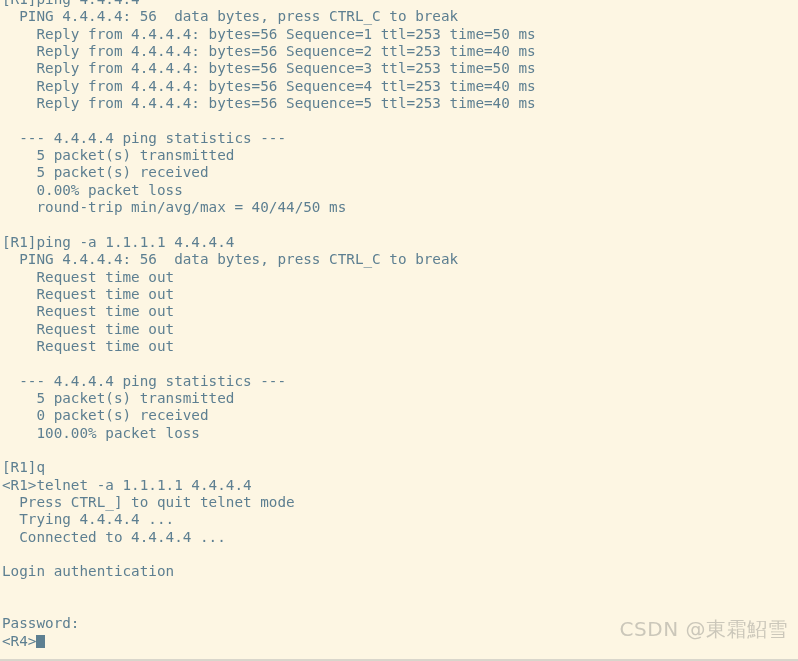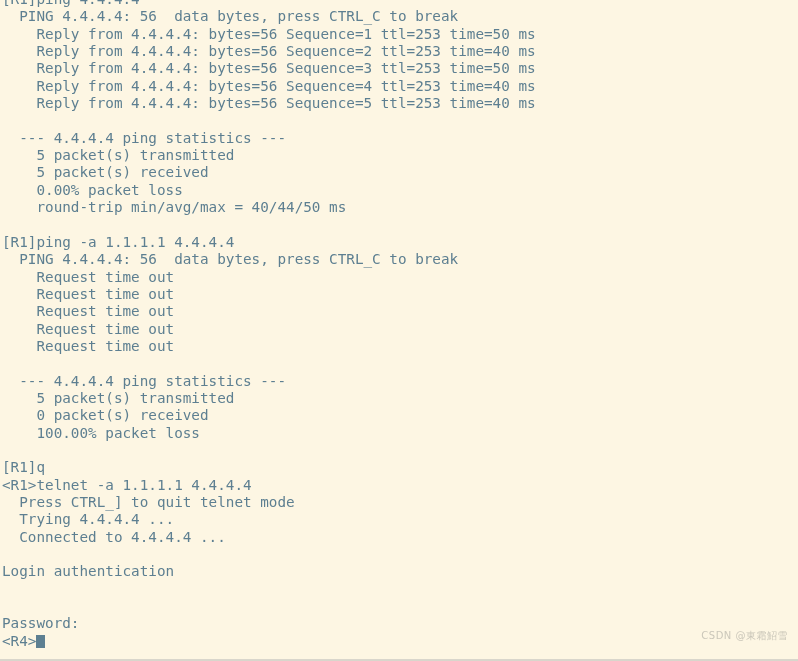--- a/index.html
+++ b/index.html
@@ -39,21 +39,21 @@
     width: 9px;
     height: 13px;
     background: #5d7f91;
     vertical-align: -2px;
   }
   #watermark {
     position: absolute;
     right: 10px;
     bottom: 16px;
     font-family: "DejaVu Sans", "Liberation Sans", sans-serif;
-    font-size: 10px;
+    font-size: 20px;
     color: #cbc7ba;
     letter-spacing: 0.5px;
     white-space: pre;
   }
 </style>
 </head>
 <body>
 
 <div id="screen">
   <div id="terminal"><div class="line">[R1]ping 4.4.4.4</div><div class="line">  PING 4.4.4.4: 56  data bytes, press CTRL_C to break</div><div class="line">    Reply from 4.4.4.4: bytes=56 Sequence=1 ttl=253 time=50 ms</div><div class="line">    Reply from 4.4.4.4: bytes=56 Sequence=2 ttl=253 time=40 ms</div><div class="line">    Reply from 4.4.4.4: bytes=56 Sequence=3 ttl=253 time=50 ms</div><div class="line">    Reply from 4.4.4.4: bytes=56 Sequence=4 ttl=253 time=40 ms</div><div class="line">    Reply from 4.4.4.4: bytes=56 Sequence=5 ttl=253 time=40 ms</div><div class="line">&nbsp;</div><div class="line">  --- 4.4.4.4 ping statistics ---</div><div class="line">    5 packet(s) transmitted</div><div class="line">    5 packet(s) received</div><div class="line">    0.00% packet loss</div><div class="line">    round-trip min/avg/max = 40/44/50 ms</div><div class="line">&nbsp;</div><div class="line">[R1]ping -a 1.1.1.1 4.4.4.4</div><div class="line">  PING 4.4.4.4: 56  data bytes, press CTRL_C to break</div><div class="line">    Request time out</div><div class="line">    Request time out</div><div class="line">    Request time out</div><div class="line">    Request time out</div><div class="line">    Request time out</div><div class="line">&nbsp;</div><div class="line">  --- 4.4.4.4 ping statistics ---</div><div class="line">    5 packet(s) transmitted</div><div class="line">    0 packet(s) received</div><div class="line">    100.00% packet loss</div><div class="line">&nbsp;</div><div class="line">[R1]q</div><div class="line">&lt;R1&gt;telnet -a 1.1.1.1 4.4.4.4</div><div class="line">  Press CTRL_] to quit telnet mode</div><div class="line">  Trying 4.4.4.4 ...</div><div class="line">  Connected to 4.4.4.4 ...</div><div class="line">&nbsp;</div><div class="line">Login authentication</div><div class="line">&nbsp;</div><div class="line">&nbsp;</div><div class="line">Password:</div><div class="line"><span>&lt;R4&gt;</span><span class="cursor" style="background: rgb(93, 127, 145);"></span></div></div>

